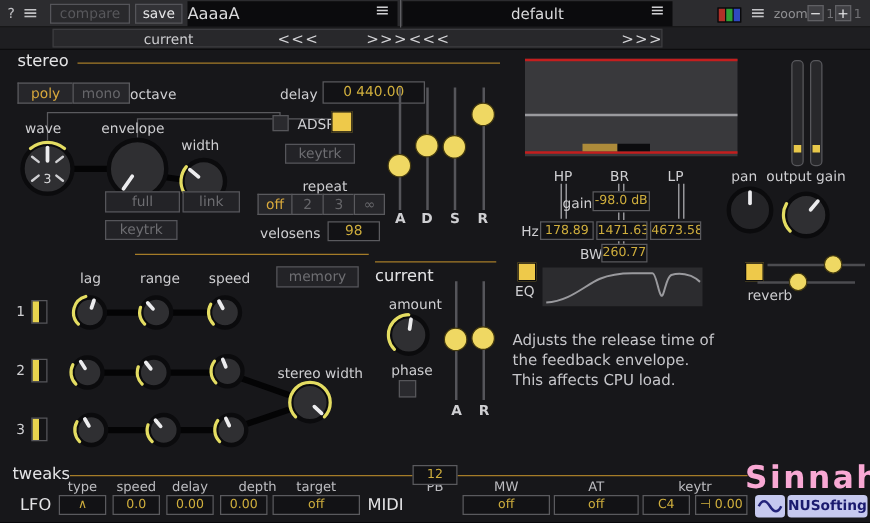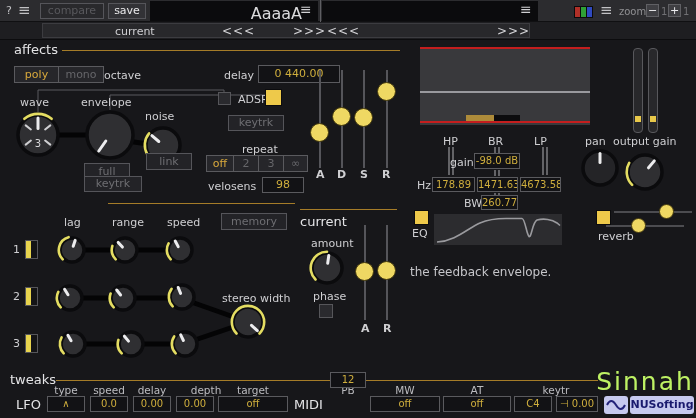--- a/index.html
+++ b/index.html
@@ -31,26 +31,27 @@
 
 <div class="app">
 
   <div class="ab" style="left:0;top:0;width:696px;height:22px;background:#2c2c2f;border-bottom:1px solid #101012"></div>
   <div class="ab" style="left:6px;top:4px;color:#c2c2c5;font-size:11px">?</div>
   <div class="ab" style="left:18px;top:1px;color:#c2c2c5;font-size:15px">≡</div>
   <div class="ab btn" style="left:40px;top:3px;width:64px;height:16px;background:#29292c;color:#58585c">compare</div>
   <div class="ab btn" style="left:108px;top:3px;width:38px;height:16px;background:#323236;color:#e8e8ea">save</div>
 
   <div class="ab" style="left:150px;top:1px;width:168px;height:20px;background:#0b0b0d"></div>
-  <div class="ab" style="left:150px;top:4px;width:152px;text-align:right;color:#dadadc;font-size:16px">AaaaA</div>
+  <div class="ab" style="left:150px;top:4px;width:152px;text-align:left;color:#dadadc;font-size:13px">AaaaA</div>
   <div class="ab" style="left:300px;top:1px;color:#d0d0d3;font-size:14px">≡</div>
 
   <div class="ab" style="left:320px;top:0;width:1px;height:40px;background:#5e5e62"></div>
 
   <div class="ab" style="left:322px;top:1px;width:216px;height:20px;background:#0b0b0d"></div>
+  <div class="ab" style="left:322px;top:4px;width:216px;text-align:center;color:#dadadc;font-size:12px">default</div>
   <div class="ab" style="left:520px;top:1px;color:#d0d0d3;font-size:14px">≡</div>
 
   <div class="ab" style="left:574px;top:6px;width:19px;height:12px;background:#0a0a0c;border:1px solid #0a0a0c;font-size:0">
     <span style="display:inline-block;width:5px;height:10px;background:#b03028"></span><span style="display:inline-block;width:5px;height:10px;background:#2f9f35;margin-left:1px"></span><span style="display:inline-block;width:5px;height:10px;background:#2f49c0;margin-left:1px"></span>
   </div>
   <div class="ab" style="left:600px;top:1px;color:#c2c2c5;font-size:15px">≡</div>
 
   <div class="ab" style="left:619px;top:6px;color:#909093;font-size:10px">zoom</div>
   <div class="ab" style="left:646px;top:4px;width:13px;height:13px;background:#3f3f43;border:1px solid #606064;color:#ececee;text-align:center;line-height:11px;font-size:11px">−</div>
   <div class="ab" style="left:661px;top:6px;color:#707074;font-size:10px">1</div>
@@ -64,33 +65,33 @@
   <div class="ab arrows" style="left:293px;top:24px">&gt;&gt;&gt;</div>
   <div class="ab arrows" style="left:327px;top:24px">&lt;&lt;&lt;</div>
   <div class="ab arrows" style="left:497px;top:24px">&gt;&gt;&gt;</div>
 
   <svg class="ab" width="696" height="418" style="left:0;top:0;pointer-events:none">
     <path d="M38 112 V90 H224 V92 M110 110 V95 H273 V91" stroke="#5a5a5e" stroke-width="1" fill="none"></path>
     <path d="M449 147 V175 M453 147 V175 M495 147 V153 M499 147 V153 M495 170 V176 M499 170 V176 M495 193 V196 M499 193 V196 M543 147 V175 M547 147 V175" stroke="#96969a" stroke-width="1.2" fill="none"></path>
     <path d="M38 135 H110 M112 139 L163 146 M72 250 H180 M70 298 H180 M180 298 L248 322 M73 344 H183 M183 344 L248 322" stroke="#040405" stroke-width="5" fill="none"></path>
   </svg>
 
-  <div class="ab ttl" style="left:14px;top:42px">affects</div>
+  <div class="ab ttl" style="left:14px;top:42px">stereo</div>
   <div class="ab uline" style="left:62px;top:50px;width:338px"></div>
 
   <div class="ab segwrap" style="left:14px;top:66px">
     <span class="seg on" style="width:44px">poly</span><span class="seg" style="width:46px">mono</span>
   </div>
   <div class="ab lbl" style="left:104px;top:69px">octave</div>
   <div class="ab lbl" style="left:224px;top:69px">delay</div>
   <div class="ab valbox" style="left:258px;top:65px;width:82px;height:18px;line-height:16px;font-size:11px">0 440.00</div>
 
   <div class="ab lbl" style="left:20px;top:96px">wave</div>
   <div class="ab lbl" style="left:81px;top:96px">envelope</div>
-  <div class="ab lbl" style="left:145px;top:110px">noise</div>
+  <div class="ab lbl" style="left:145px;top:110px">width</div>
 
   <div class="ab" style="left:15px;top:112px">
       <svg width="46" height="46" style="display:block">
         <circle cx="23" cy="23" r="20" fill="#2f2f32" stroke="#0b0b0d" stroke-width="3.5"></circle>
         <path d="M9.4 6.8 A21.2 21.2 0 0 1 36.6 6.8" fill="none" stroke="#e4dd62" stroke-width="2.6" stroke-linecap="round"></path>
         <line x1="23.0" y1="16.6" x2="23.0" y2="6.0" stroke="#ececee" stroke-width="3" stroke-linecap="round"></line>
         <line x1="30.1" y1="17.5" x2="35.3" y2="13.4" stroke="#cfcfd2" stroke-width="2" stroke-linecap="round"></line>
         <line x1="30.1" y1="28.5" x2="35.3" y2="32.6" stroke="#cfcfd2" stroke-width="2" stroke-linecap="round"></line>
         <line x1="15.9" y1="28.5" x2="10.7" y2="32.6" stroke="#cfcfd2" stroke-width="2" stroke-linecap="round"></line>
         <line x1="15.9" y1="17.5" x2="10.7" y2="13.4" stroke="#cfcfd2" stroke-width="2" stroke-linecap="round"></line>
@@ -109,21 +110,21 @@
         <path d="M4.2 29.1 A18.2 18.2 0 0 1 6.1 8.3" fill="none" stroke="#e4dd62" stroke-width="2.6" stroke-linecap="round"></path>
         <line x1="15.8" y1="16.5" x2="8.9" y2="10.7" stroke="#ececee" stroke-width="3" stroke-linecap="round"></line>
       </svg>
     </div>
 
   <div class="ab chk" style="left:218px;top:92px;width:13px;height:13px"></div>
   <div class="ab lbl" style="left:238px;top:93px">ADSR</div>
   <div class="ab ysq" style="left:265px;top:89px;width:17px;height:17px"></div>
   <div class="ab btn" style="left:228px;top:115px;width:56px;height:16px">keytrk</div>
 
-  <div class="ab btn" style="left:84px;top:163px;width:46px;height:17px;line-height:15px">full</div>
+  <div class="ab btn" style="left:84px;top:153px;width:60px;height:17px;line-height:15px">full</div>
   <div class="ab btn" style="left:146px;top:153px;width:46px;height:17px;line-height:15px">link</div>
   <div class="ab btn" style="left:84px;top:176px;width:58px;height:16px">keytrk</div>
 
   <div class="ab lbl" style="left:242px;top:143px">repeat</div>
   <div class="ab segwrap" style="left:206px;top:155px">
     <span class="seg on" style="width:27px">off</span><span class="seg" style="width:25px">2</span><span class="seg" style="width:25px">3</span><span class="seg" style="width:25px">∞</span>
   </div>
   <div class="ab lbl" style="left:208px;top:180px">velosens</div>
   <div class="ab valbox" style="left:262px;top:177px;width:42px;height:16px;font-size:11px;line-height:14px">98</div>
 
@@ -296,21 +297,23 @@
   <div class="ab chk" style="left:319px;top:304px;width:14px;height:14px"></div>
 
   <div class="ab vtrack" style="left:364px;top:225px;height:95px"></div>
   <div class="ab vtrack" style="left:386px;top:225px;height:95px"></div>
   <div class="ab handle" style="left:355px;top:262px"></div>
   <div class="ab handle" style="left:377px;top:261px"></div>
   <div class="ab lbl" style="left:361px;top:322px;font-weight:bold">A</div>
   <div class="ab lbl" style="left:383px;top:322px;font-weight:bold">R</div>
 
   <div class="ab" style="left:410px;top:264px;font-size:12px;line-height:16px;color:#c6c6ca">
+    <div>Adjusts the release time of</div>
     <div>the feedback envelope.</div>
+    <div>This affects CPU load.</div>
   </div>
 
   <div class="ab ttl" style="left:10px;top:372px">tweaks</div>
   <div class="ab uline" style="left:56px;top:380px;width:542px"></div>
 
   <div class="ab hdr" style="left:47px;top:384px;width:38px">type</div>
   <div class="ab hdr" style="left:90px;top:384px;width:38px">speed</div>
   <div class="ab hdr" style="left:133px;top:384px;width:38px">delay</div>
   <div class="ab hdr" style="left:187px;top:384px;width:38px">depth</div>
   <div class="ab hdr" style="left:218px;top:384px;width:70px">target</div>
@@ -325,21 +328,21 @@
   <div class="ab valbox" style="left:133px;top:396px;width:38px;height:16px;line-height:14px">0.00</div>
   <div class="ab valbox" style="left:176px;top:396px;width:38px;height:16px;line-height:14px">0.00</div>
   <div class="ab valbox" style="left:218px;top:396px;width:70px;height:16px;line-height:14px">off</div>
   <div class="ab ttl" style="left:294px;top:397px">MIDI</div>
   <div class="ab valbox" style="left:330px;top:372px;width:36px;height:16px;line-height:14px">12</div>
   <div class="ab valbox" style="left:370px;top:396px;width:70px;height:16px;line-height:14px">off</div>
   <div class="ab valbox" style="left:443px;top:396px;width:68px;height:16px;line-height:14px">off</div>
   <div class="ab valbox" style="left:514px;top:396px;width:38px;height:16px;line-height:14px">C4</div>
   <div class="ab valbox" style="left:556px;top:396px;width:42px;height:16px;line-height:14px">⊣ 0.00</div>
 
-  <div class="ab" style="left:596px;top:367px;width:98px;text-align:center;font-size:25px;font-weight:normal;letter-spacing:2px;color:#bef264">Sinnah</div>
+  <div class="ab" style="left:596px;top:367px;width:98px;text-align:center;font-size:25px;font-weight:bold;letter-spacing:2px;color:#f9a8d4">Sinnah</div>
   <div class="ab" style="left:604px;top:396px;width:24px;height:18px;background:#c6c9ef;border-radius:3px">
     <svg width="24" height="18">
         <path d="M3 9 Q7 1 12 9 Q17 17 21 9" fill="none" stroke="#23237a" stroke-width="2"></path>
       </svg>
   </div>
   <div class="ab" style="left:630px;top:396px;width:64px;height:18px;background:#c6c9ef;border-radius:3px;color:#1a1a6e;font-weight:bold;font-size:11px;text-align:center;line-height:18px">NUSofting</div>
 
 </div>
 
 </body></html>

